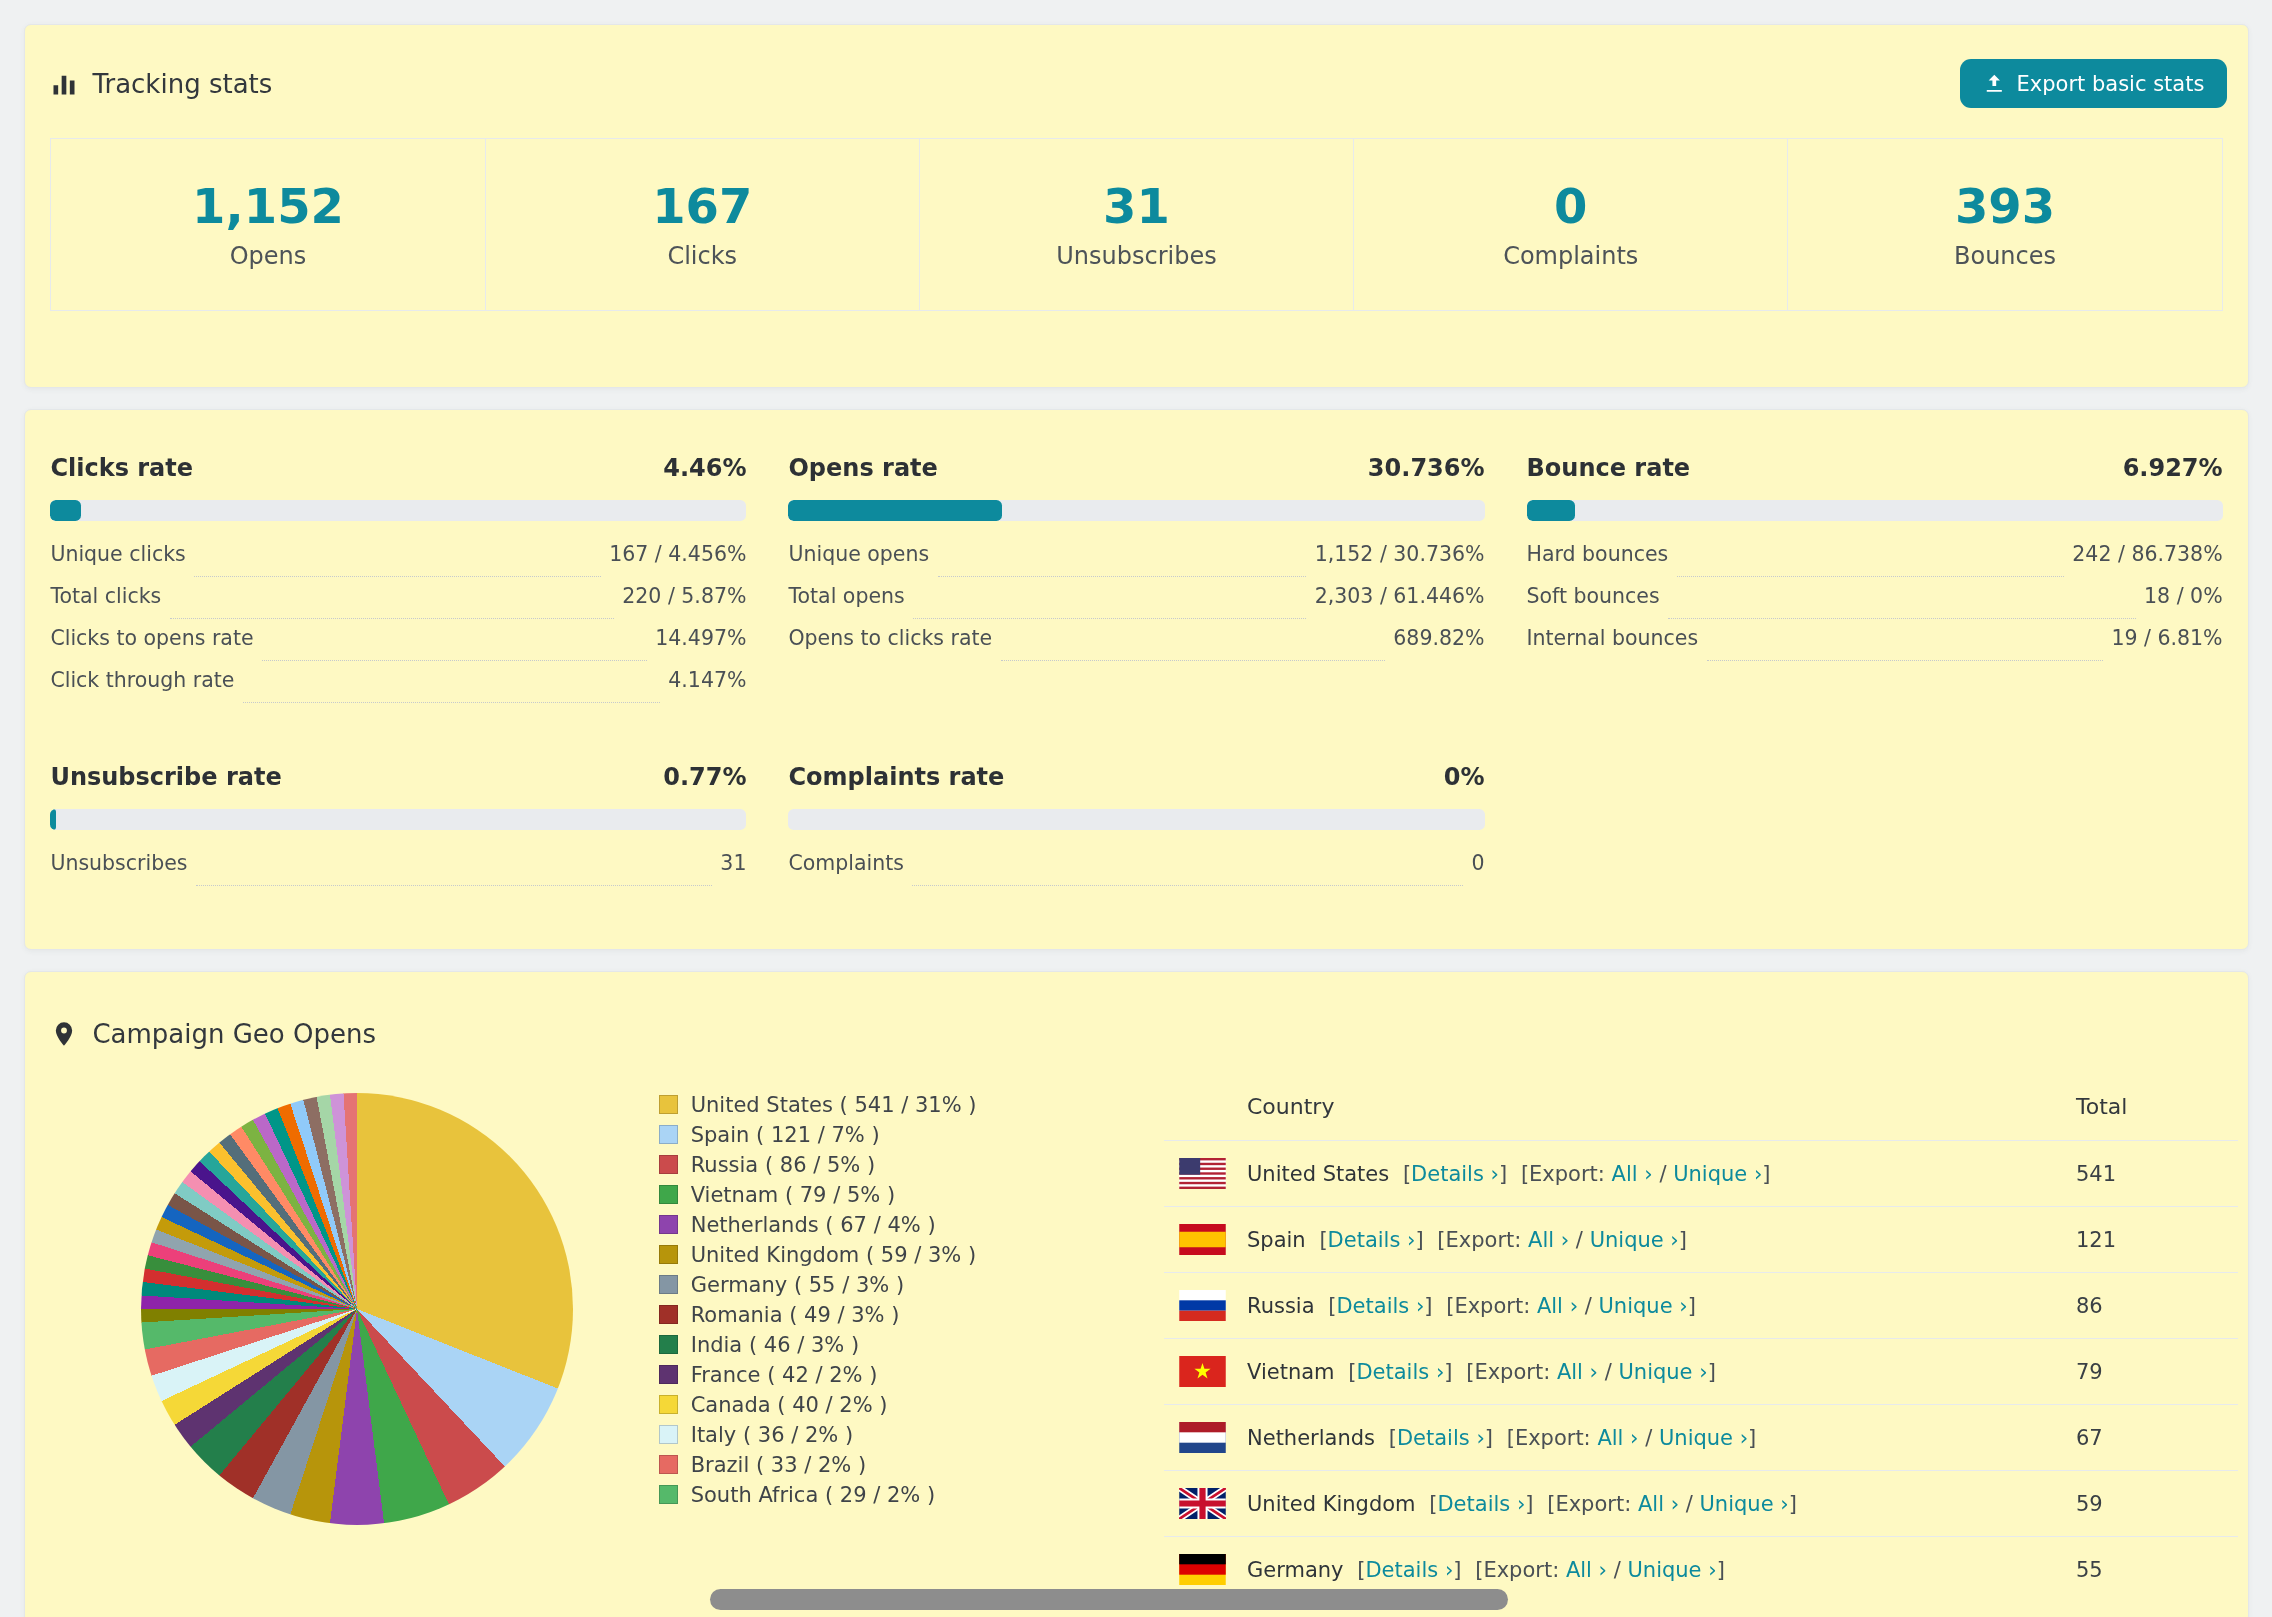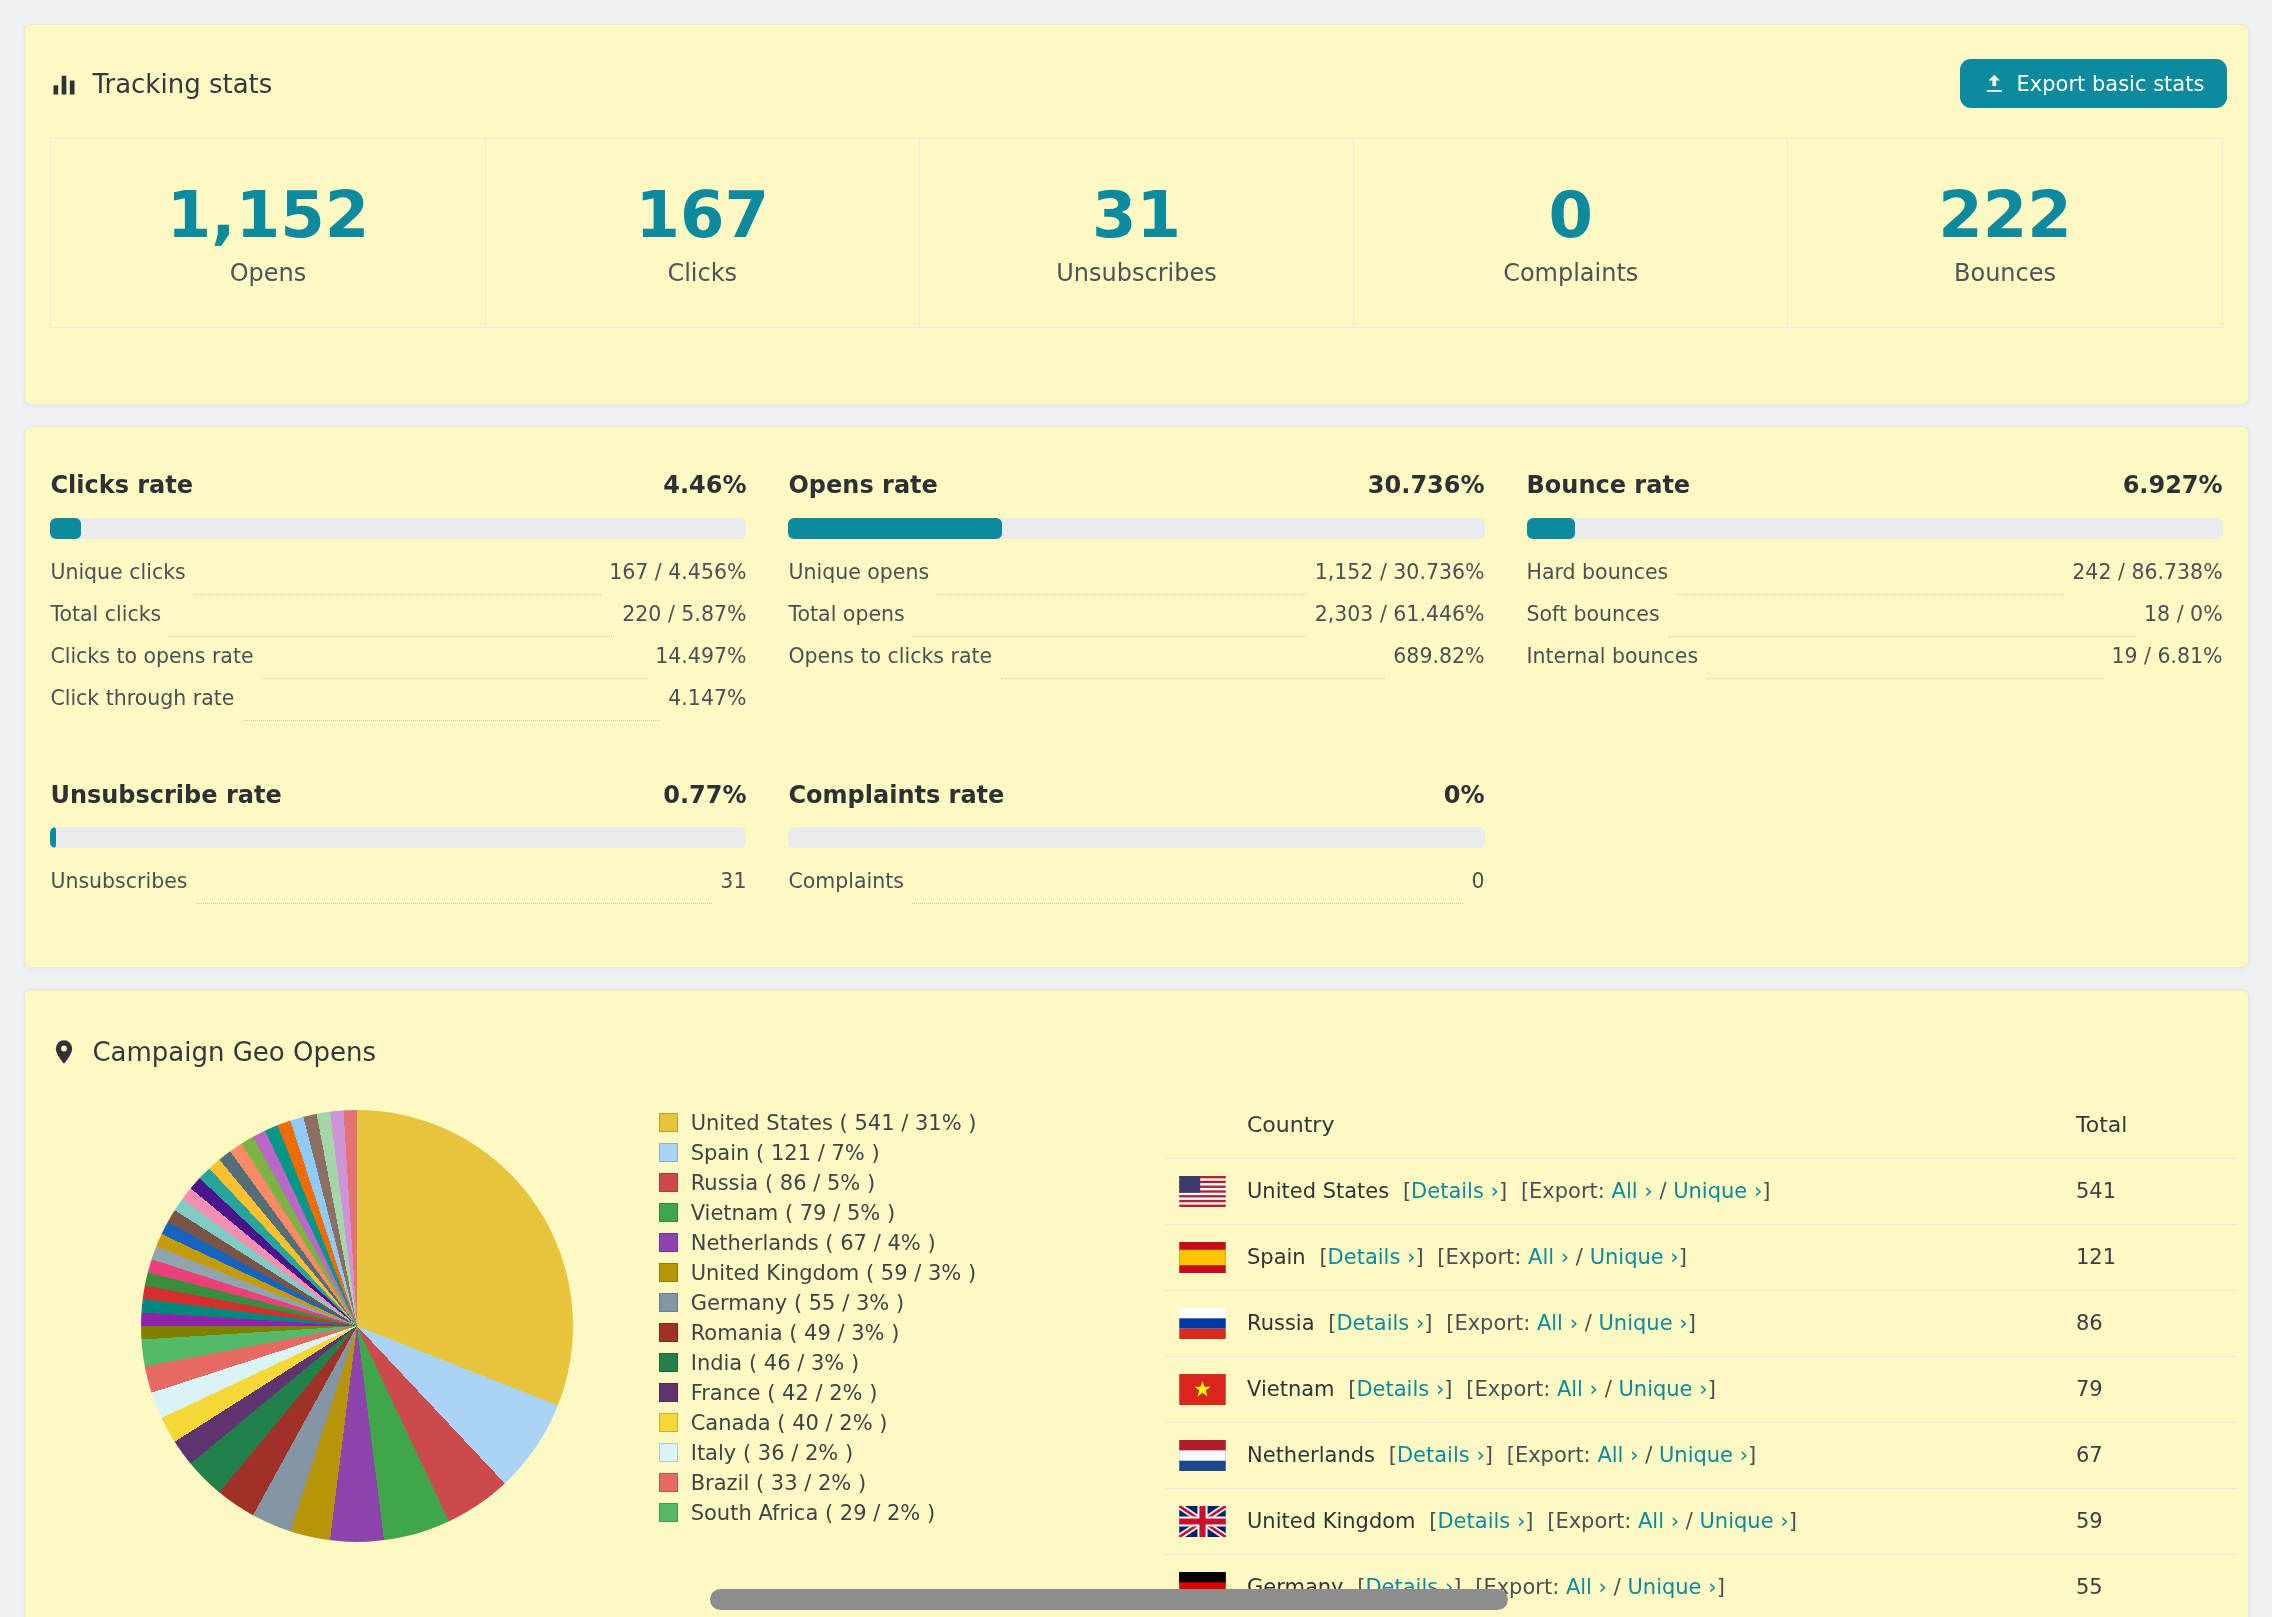--- a/index.html
+++ b/index.html
@@ -12,21 +12,21 @@
   
   .card-head { display:flex; align-items:center; justify-content:space-between; padding:34px 21px 30px 25.4px; }
   .head-left { display:flex; align-items:center; gap:14px; }
   .head-title { font-size:26px; color:#33383d; }
   .icon-dark { width:28px; height:28px; fill:#2f3337; flex:none; }
   .btn-export { display:inline-flex; align-items:center; gap:11.3px; background:var(--accent); color:#fff; border:none; font-family:inherit; font-size:21px; padding:12.7px 22.6px; border-radius:11px; cursor:pointer; }
   .btn-export svg { width:22.6px; height:22.6px; fill:#fff; }
   .stats-row { display:flex; margin:0 25.4px; border:1.4px solid #e7eaec; }
   .stat-cell { flex:1; text-align:center; padding:41px 7px 40px; border-left:1.4px solid #e7eaec; }
   .stat-cell:first-child { border-left:none; }
-  .stat-value { font-size:64px; font-weight:bold; color:var(--accent); line-height:1.1; }
+  .stat-value { font-size:48px; font-weight:bold; color:var(--accent); line-height:1.1; }
   .stat-label { font-size:24px; color:#4d5358; margin-top:8.5px; }
   .card-tracking { padding-bottom:76px; }
 
   
   .rates-grid { display:grid; grid-template-columns:1fr 1fr 1fr; column-gap:42px; row-gap:53px; padding:44px 25.4px 56px; }
   .rate-head { display:flex; justify-content:space-between; align-items:baseline; margin-bottom:18.4px; }
   .rate-title { font-size:24px; font-weight:bold; color:#2d3135; }
   .rate-value { font-size:24px; font-weight:bold; color:#2d3135; }
   .progress { height:21px; background:var(--track); border-radius:5.6px; overflow:hidden; margin-bottom:21px; }
   .progress-fill { height:100%; background:var(--accent); border-radius:5.6px; }
@@ -89,21 +89,21 @@
   </div>
         <div class="stat-cell">
     <div class="stat-value">31</div>
     <div class="stat-label">Unsubscribes</div>
   </div>
         <div class="stat-cell">
     <div class="stat-value">0</div>
     <div class="stat-label">Complaints</div>
   </div>
         <div class="stat-cell">
-    <div class="stat-value">222</div>
+    <div class="stat-value">393</div>
     <div class="stat-label">Bounces</div>
   </div>
       </div>
   </section>
 
   <section class="card">
     <div class="rates-grid">
         <section class="rate-block">
     <div class="rate-head">
       <span class="rate-title">Clicks rate</span>

